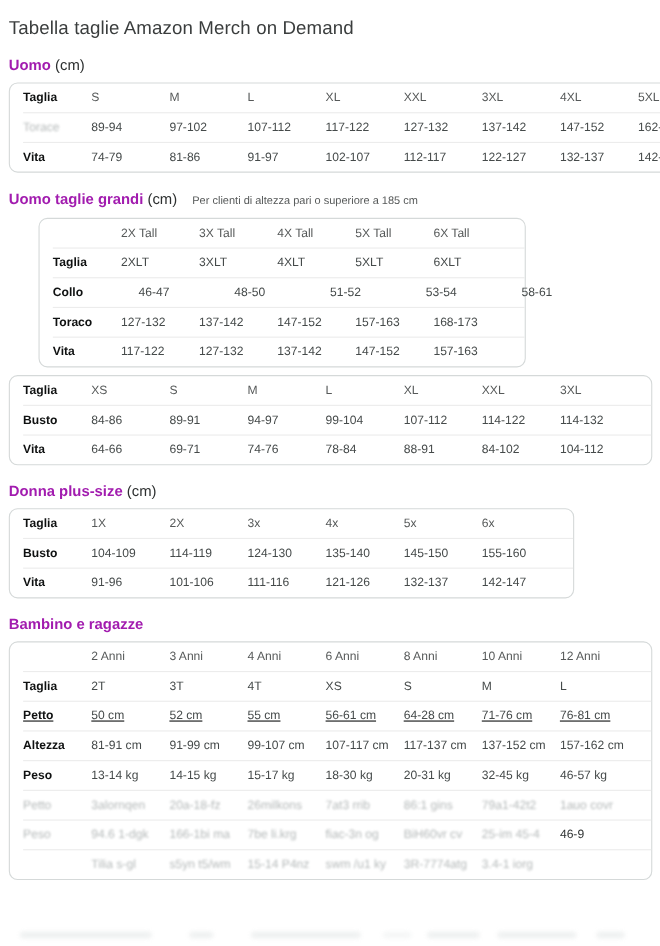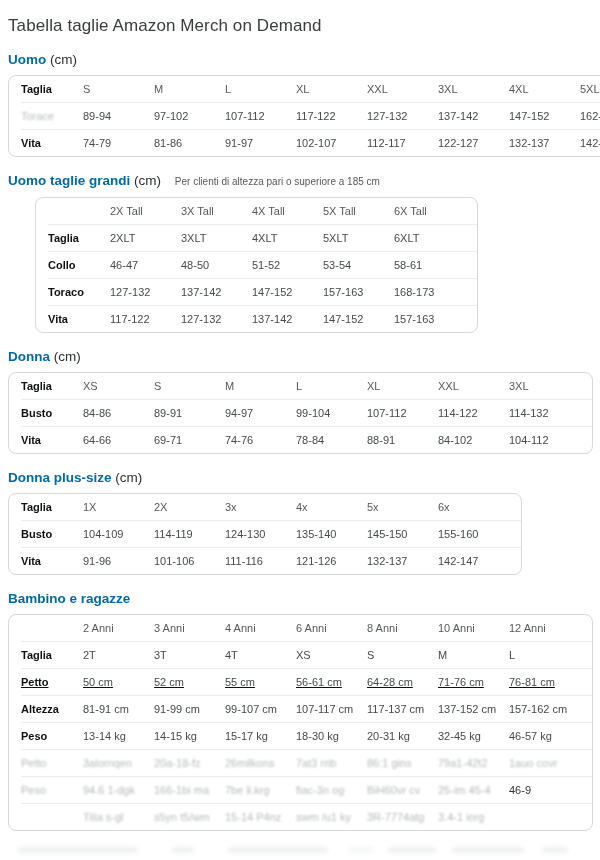--- a/index.html
+++ b/index.html
@@ -5,21 +5,21 @@
   html,body{margin:0;padding:0}
   body{
     width:600px;height:860px;overflow:hidden;position:relative;
     background:#ffffff;color:#0f1111;
     font-family:"Liberation Sans","DejaVu Sans",sans-serif;
     -webkit-font-smoothing:antialiased;
   }
   .page{padding:8px 0 0 8px}
   .page-title{font-size:17px;color:#3a3d3d;margin:8px 0 0 0;letter-spacing:.1px}
   .section-heading{margin:16px 0 0 0;font-size:13.5px;line-height:16px;white-space:nowrap}
-  .section-heading .st{font-weight:bold;color:#0369a1}
+  .section-heading .st{font-weight:bold;color:#a21caf}
   .section-heading .su{font-weight:normal;color:#2d3030}
   .section-heading .note{font-size:10px;color:#565959;margin-left:10px}
   .size-table{
     margin-top:7px;
     border:1px solid #d5d9d9;border-radius:8px;
     padding:0 0 0 12px;background:#fff;box-sizing:content-box;
   }
   .trow{display:grid;border-top:1px solid #ececec}
   .trow:first-child{border-top:none}
   .tcell{
@@ -106,21 +106,21 @@
           <div class="tcell thcell">6X Tall</div>
         </div>
         <div class="trow" style="grid-template-columns: 62px repeat(5, 71px);">
           <div class="tcell tlabel">Taglia</div>
           <div class="tcell tval">2XLT</div>
           <div class="tcell tval">3XLT</div>
           <div class="tcell tval">4XLT</div>
           <div class="tcell tval">5XLT</div>
           <div class="tcell tval">6XLT</div>
         </div>
-        <div class="trow" style="grid-template-columns: 62px repeat(5, 71px);">
+        <div class="trow" style="grid-template-columns: 62px repeat(5, 71px); gap: 16px;">
           <div class="tcell tlabel">Collo</div>
           <div class="tcell tval">46-47</div>
           <div class="tcell tval">48-50</div>
           <div class="tcell tval">51-52</div>
           <div class="tcell tval">53-54</div>
           <div class="tcell tval">58-61</div>
         </div>
         <div class="trow" style="grid-template-columns: 62px repeat(5, 71px);">
           <div class="tcell tlabel">Toraco</div>
           <div class="tcell tval">127-132</div>
@@ -134,24 +134,20 @@
           <div class="tcell tval">117-122</div>
           <div class="tcell tval">127-132</div>
           <div class="tcell tval">137-142</div>
           <div class="tcell tval">147-152</div>
           <div class="tcell tval">157-163</div>
         </div>
       </div>
   </div>
 
   <div class="section">
-    <div class="section-heading">
-      <span class="st">Donna</span>
-      <span class="su">(cm)</span>
-    </div>
     <div class="size-table" style="width: 571px;">
         <div class="trow thead" style="grid-template-columns: 62px repeat(7, 71px);">
           <div class="tcell tlabel">Taglia</div>
           <div class="tcell thcell">XS</div>
           <div class="tcell thcell">S</div>
           <div class="tcell thcell">M</div>
           <div class="tcell thcell">L</div>
           <div class="tcell thcell">XL</div>
           <div class="tcell thcell">XXL</div>
           <div class="tcell thcell">3XL</div>

